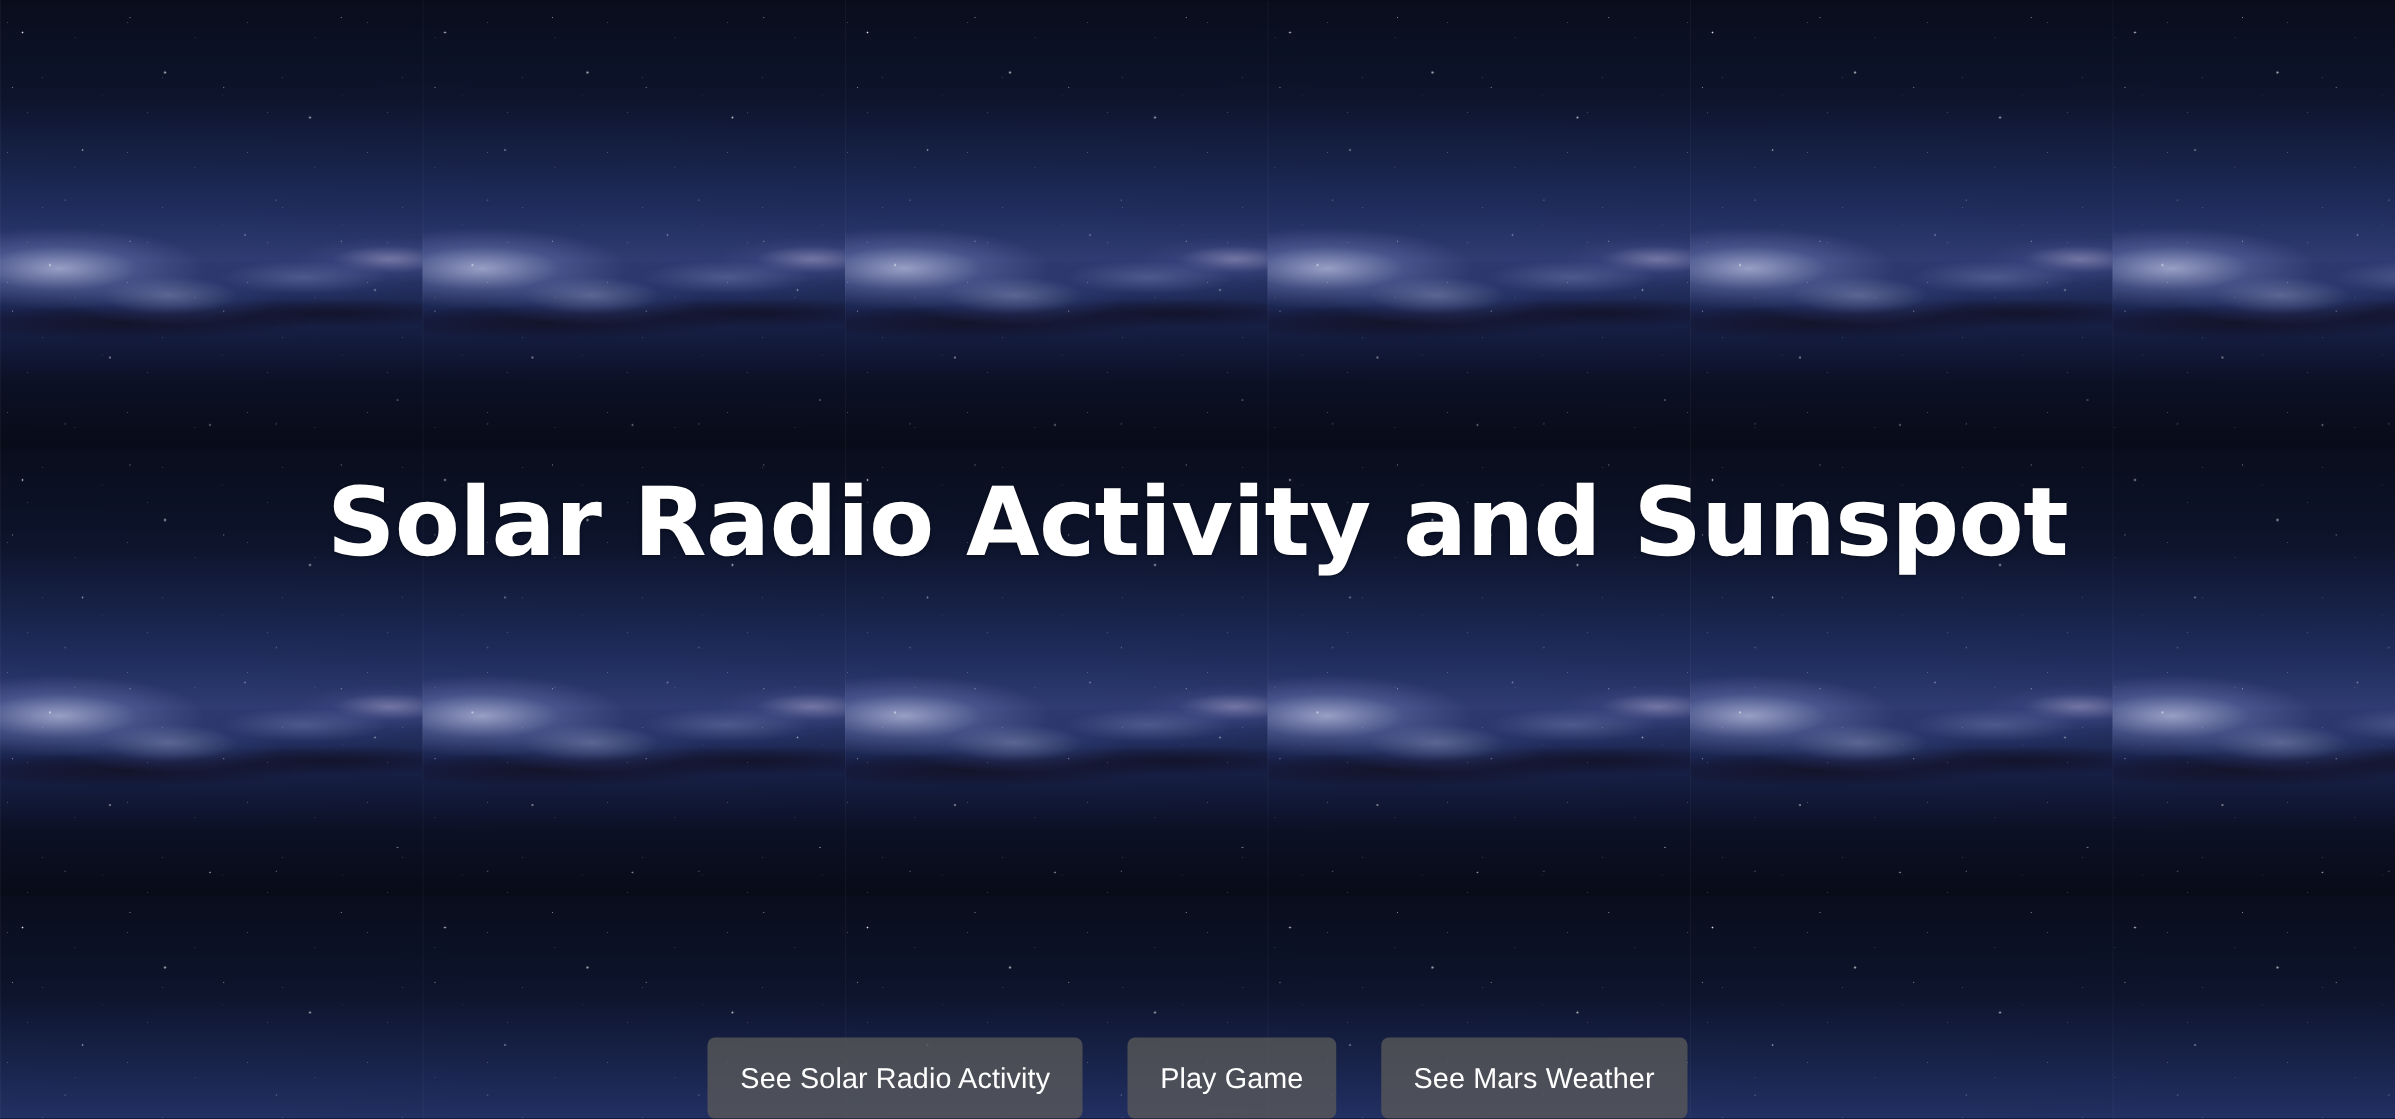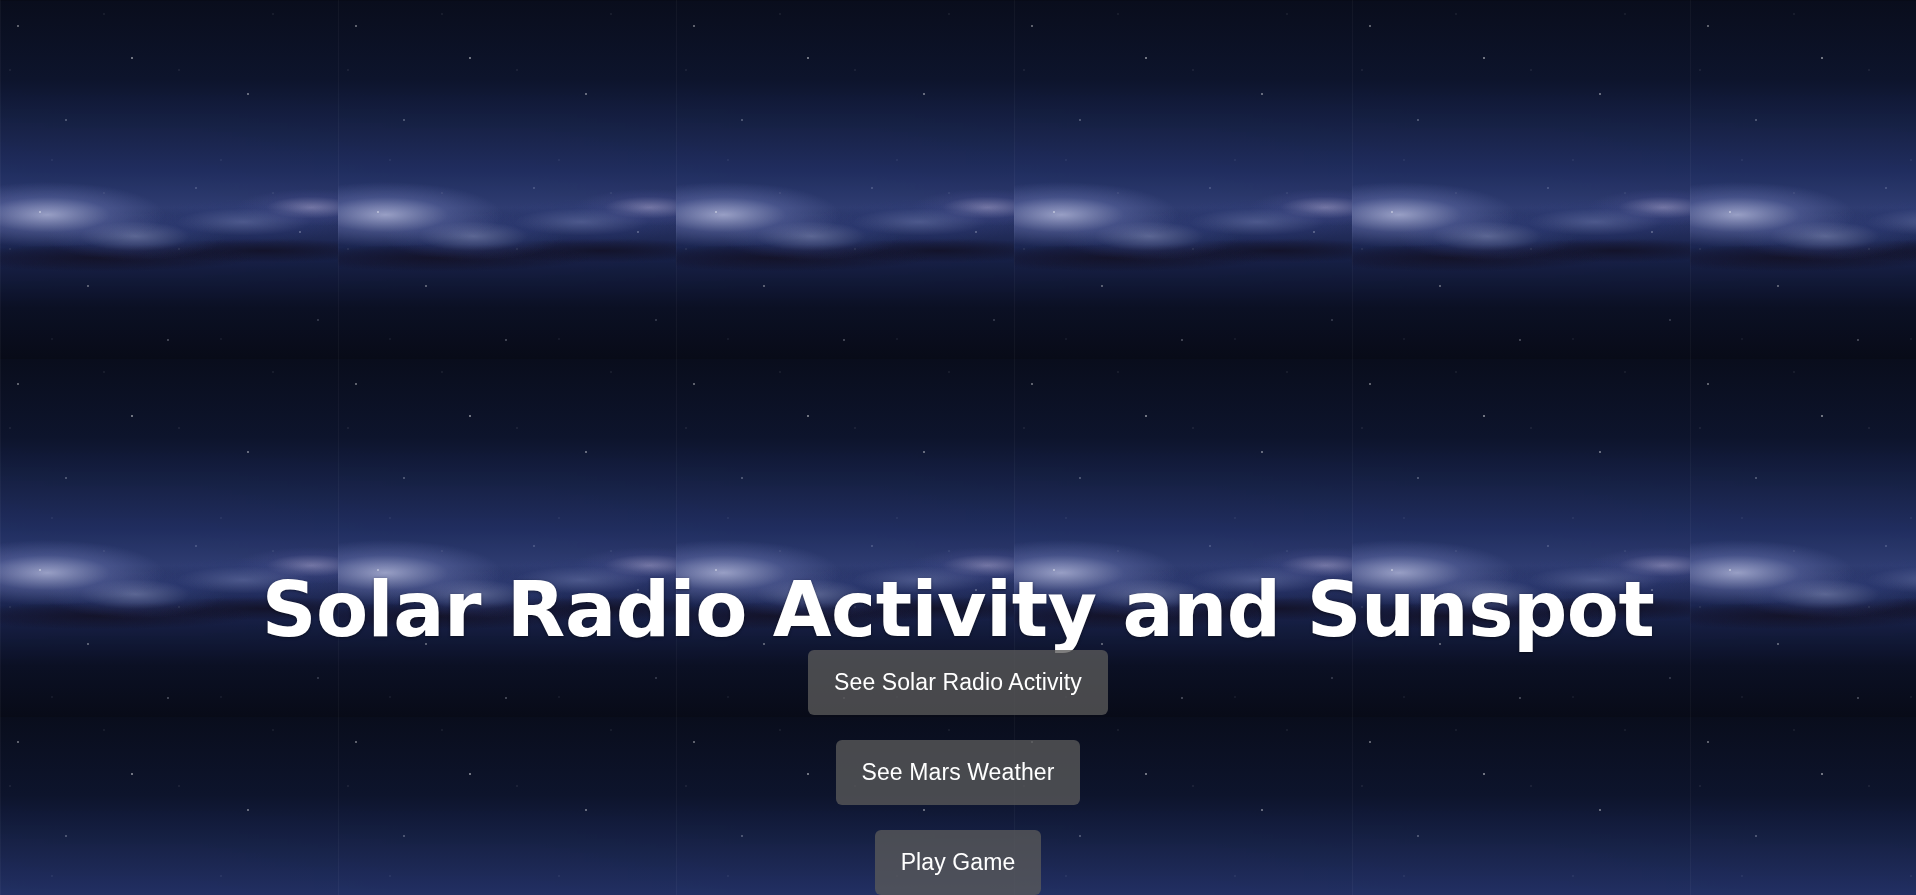--- a/index.html
+++ b/index.html
@@ -116,42 +116,41 @@
     background-repeat: repeat;
   }
 
   
   #hero-content {
     position: absolute;
     inset: 0;
     display: flex;
     flex-direction: column;
     align-items: center;
-    justify-content: flex-end;
+    justify-content: space-between;
     padding-top: 378px;
   }
 
   #page-title {
     color: #ffffff;
     font-family: "DejaVu Sans", "Liberation Sans", sans-serif;
     font-weight: bold;
     font-size: 76px;
     line-height: 1.05;
     letter-spacing: -0.5px;
     text-align: center;
     white-space: nowrap;
     text-shadow: 0 1px 3px rgba(0,0,0,0.45);
   }
 
   #button-row {
     display: flex;
-    flex-direction: column;
     align-items: center;
     justify-content: center;
-    gap: 25px;
+    gap: 36px;
   }
 
   .hero-button {
     display: inline-flex;
     align-items: center;
     justify-content: center;
     height: 65px;
     padding: 0 26px;
     border: none;
     border-radius: 6px;
@@ -180,19 +179,19 @@
 
   <div id="hero-content">
 
     <h1 id="page-title">Solar Radio Activity and Sunspot</h1>
 
     <div id="button-row">
 
       <button class="hero-button">See Solar Radio Activity</button>
 
 
+      <button class="hero-button">Play Game</button>
+
       <button class="hero-button">See Mars Weather</button>
-
-      <button class="hero-button">Play Game</button>
 
     </div>
   </div>
 </div>
 
 </body></html>

